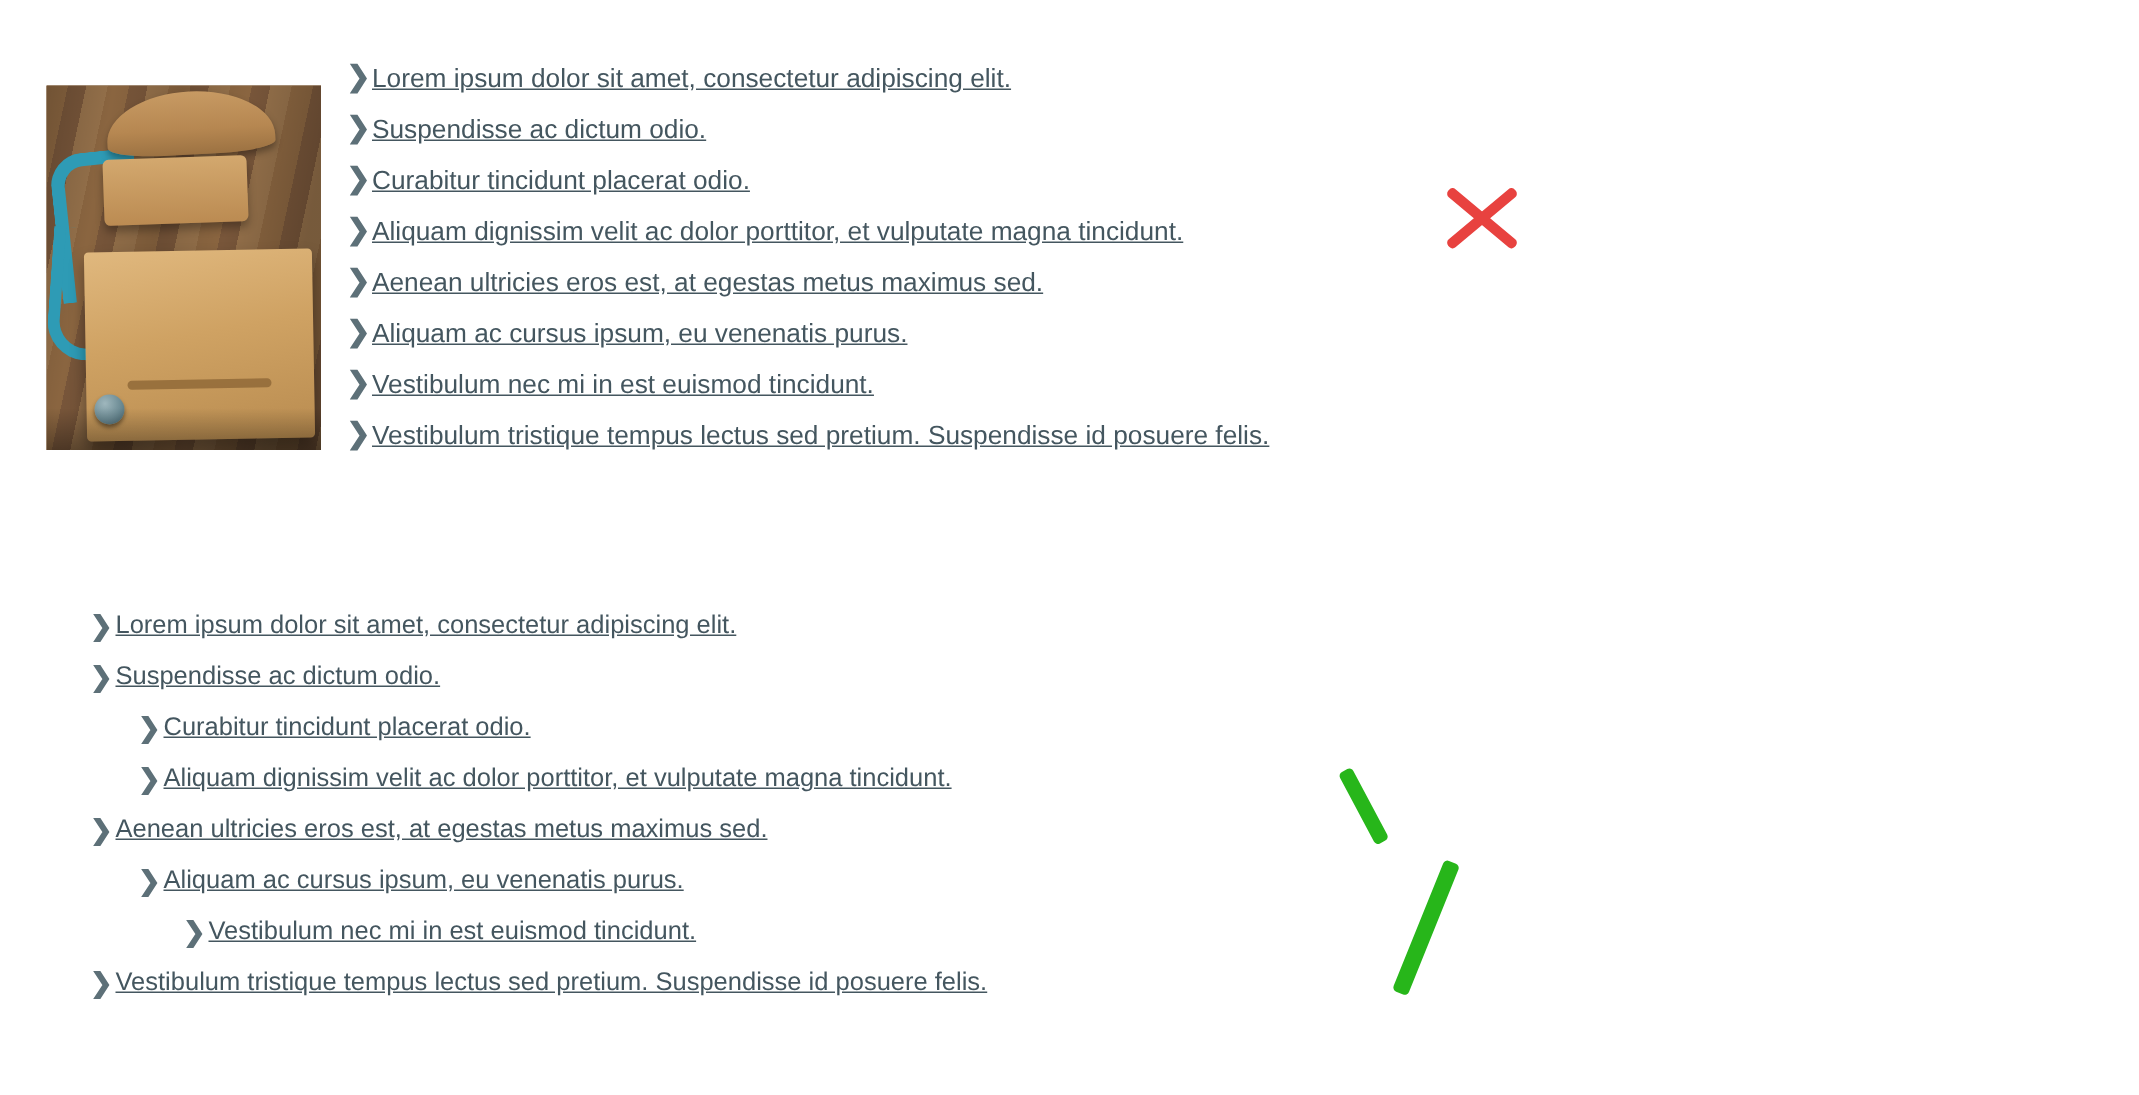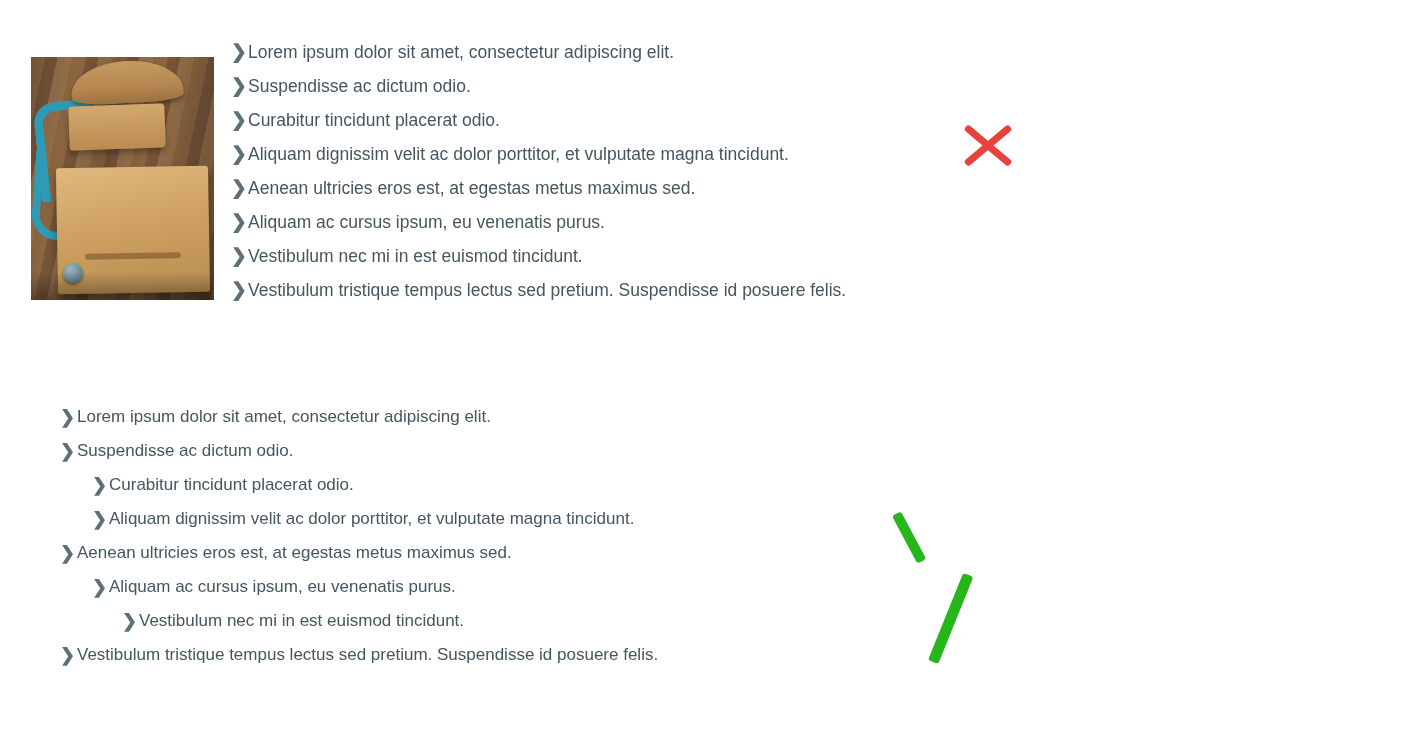--- a/index.html
+++ b/index.html
@@ -143,20 +143,21 @@
     font-size: 19px;
     line-height: 28px;
     width: 17px;
     flex: 0 0 17px;
     font-weight: 600;
   }
   .txt {
     font-size: 17.5px;
     line-height: 28px;
     color: #44565f;
+    text-decoration: underline;
   }
 
   
   .mark-x {
     position: absolute;
     left: 959px;
     top: 118px;
     width: 58px;
     height: 54px;
   }

